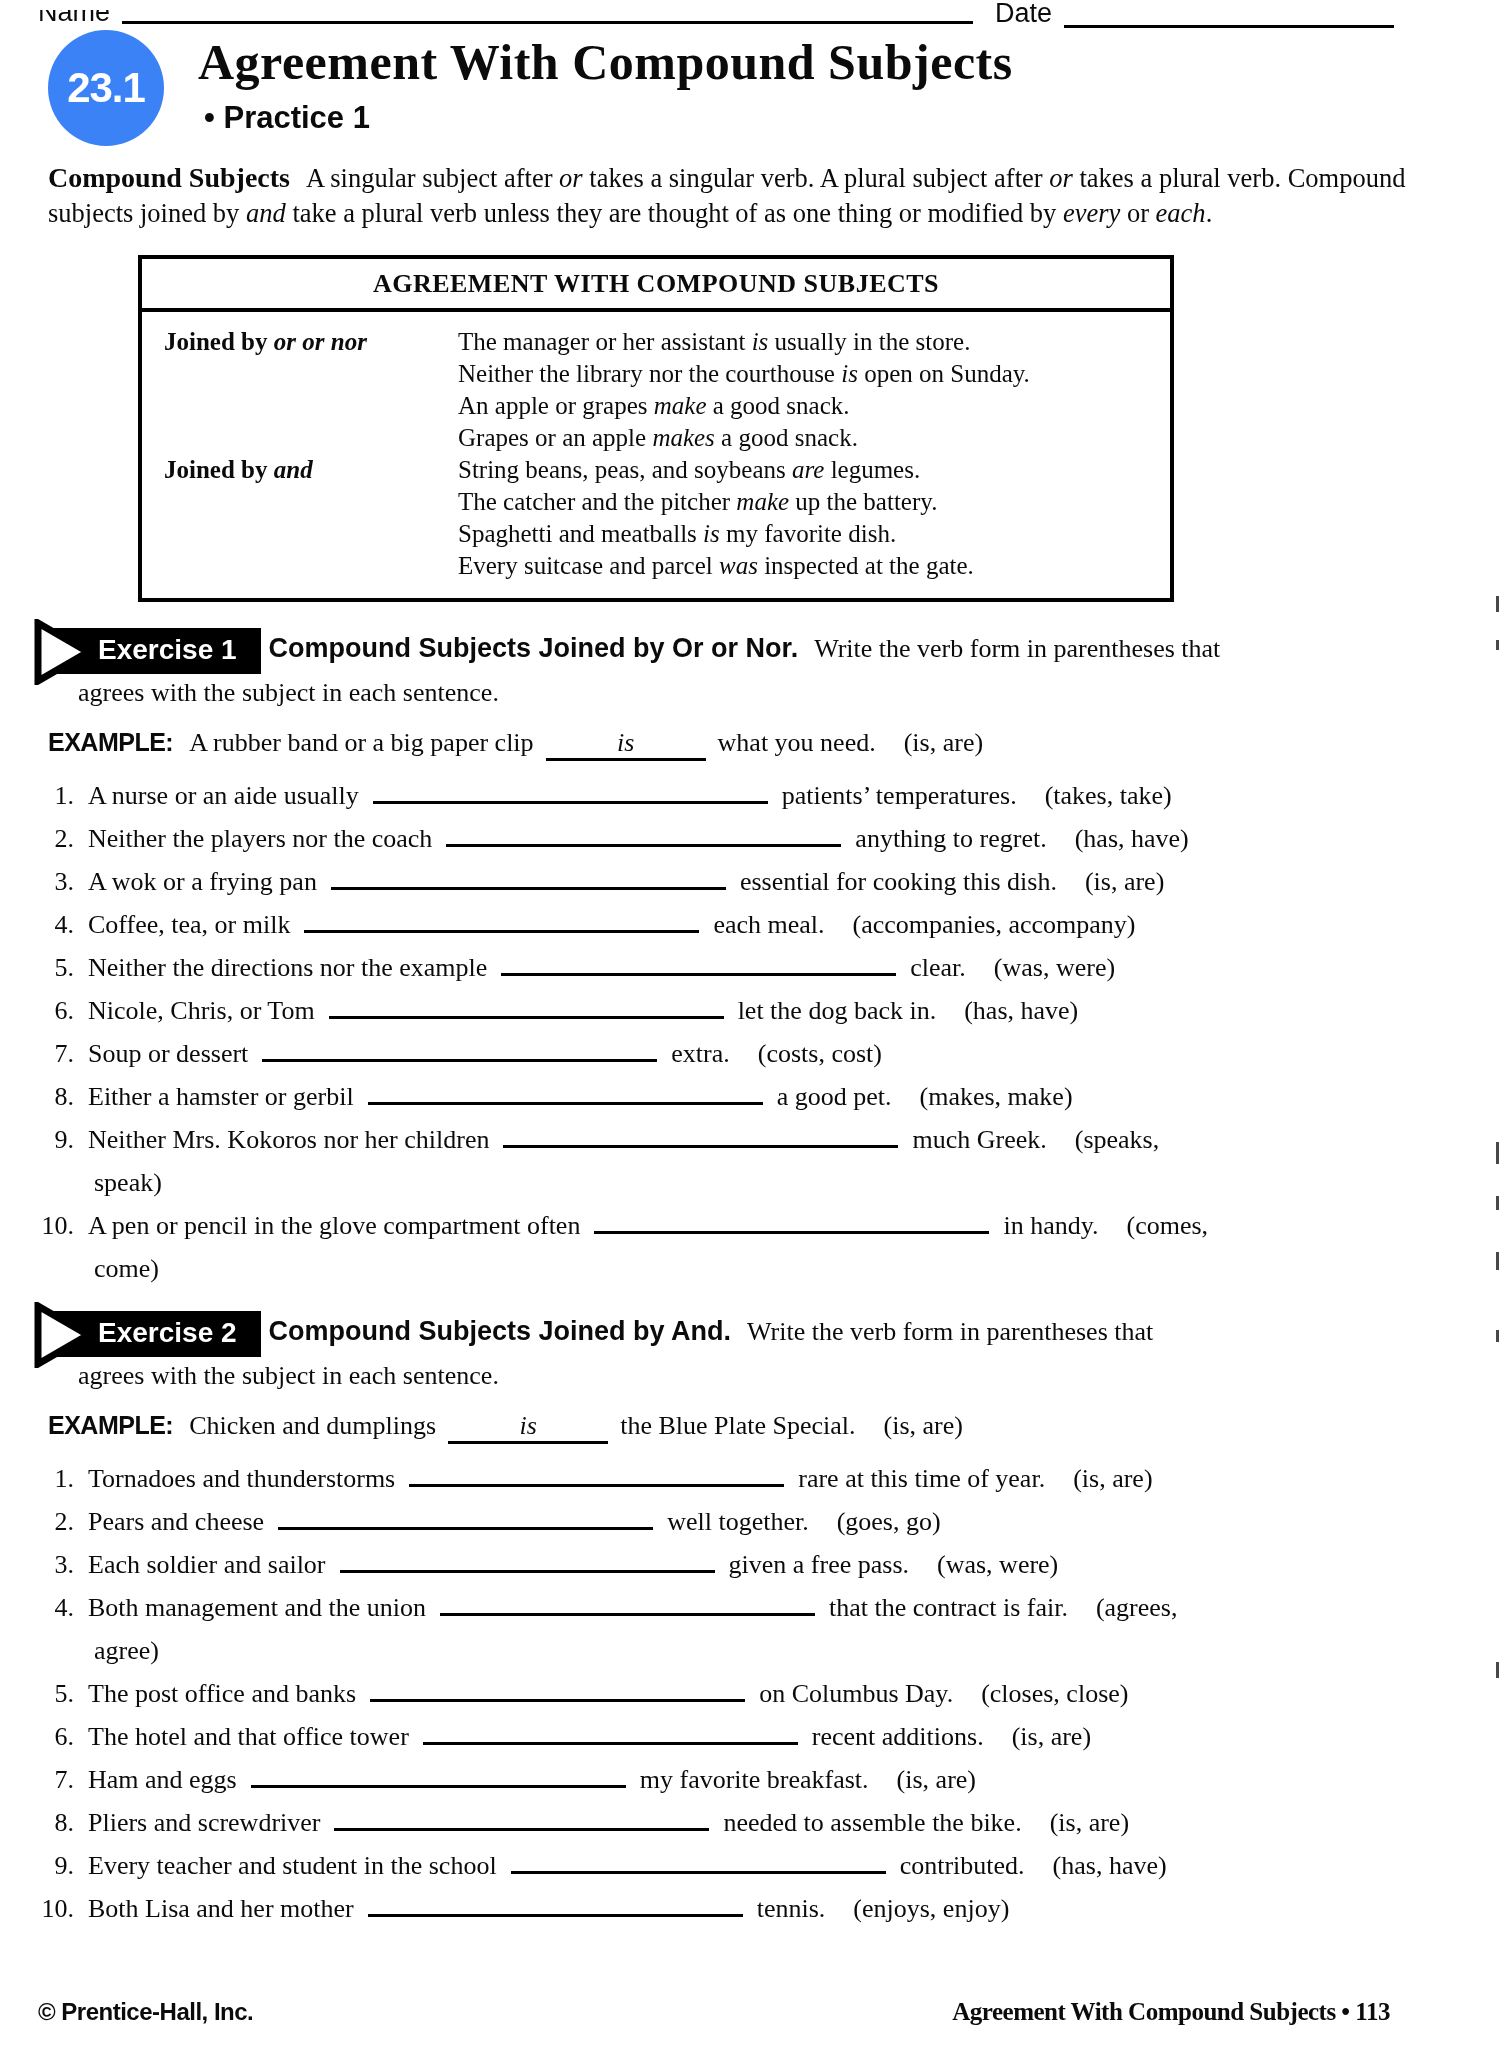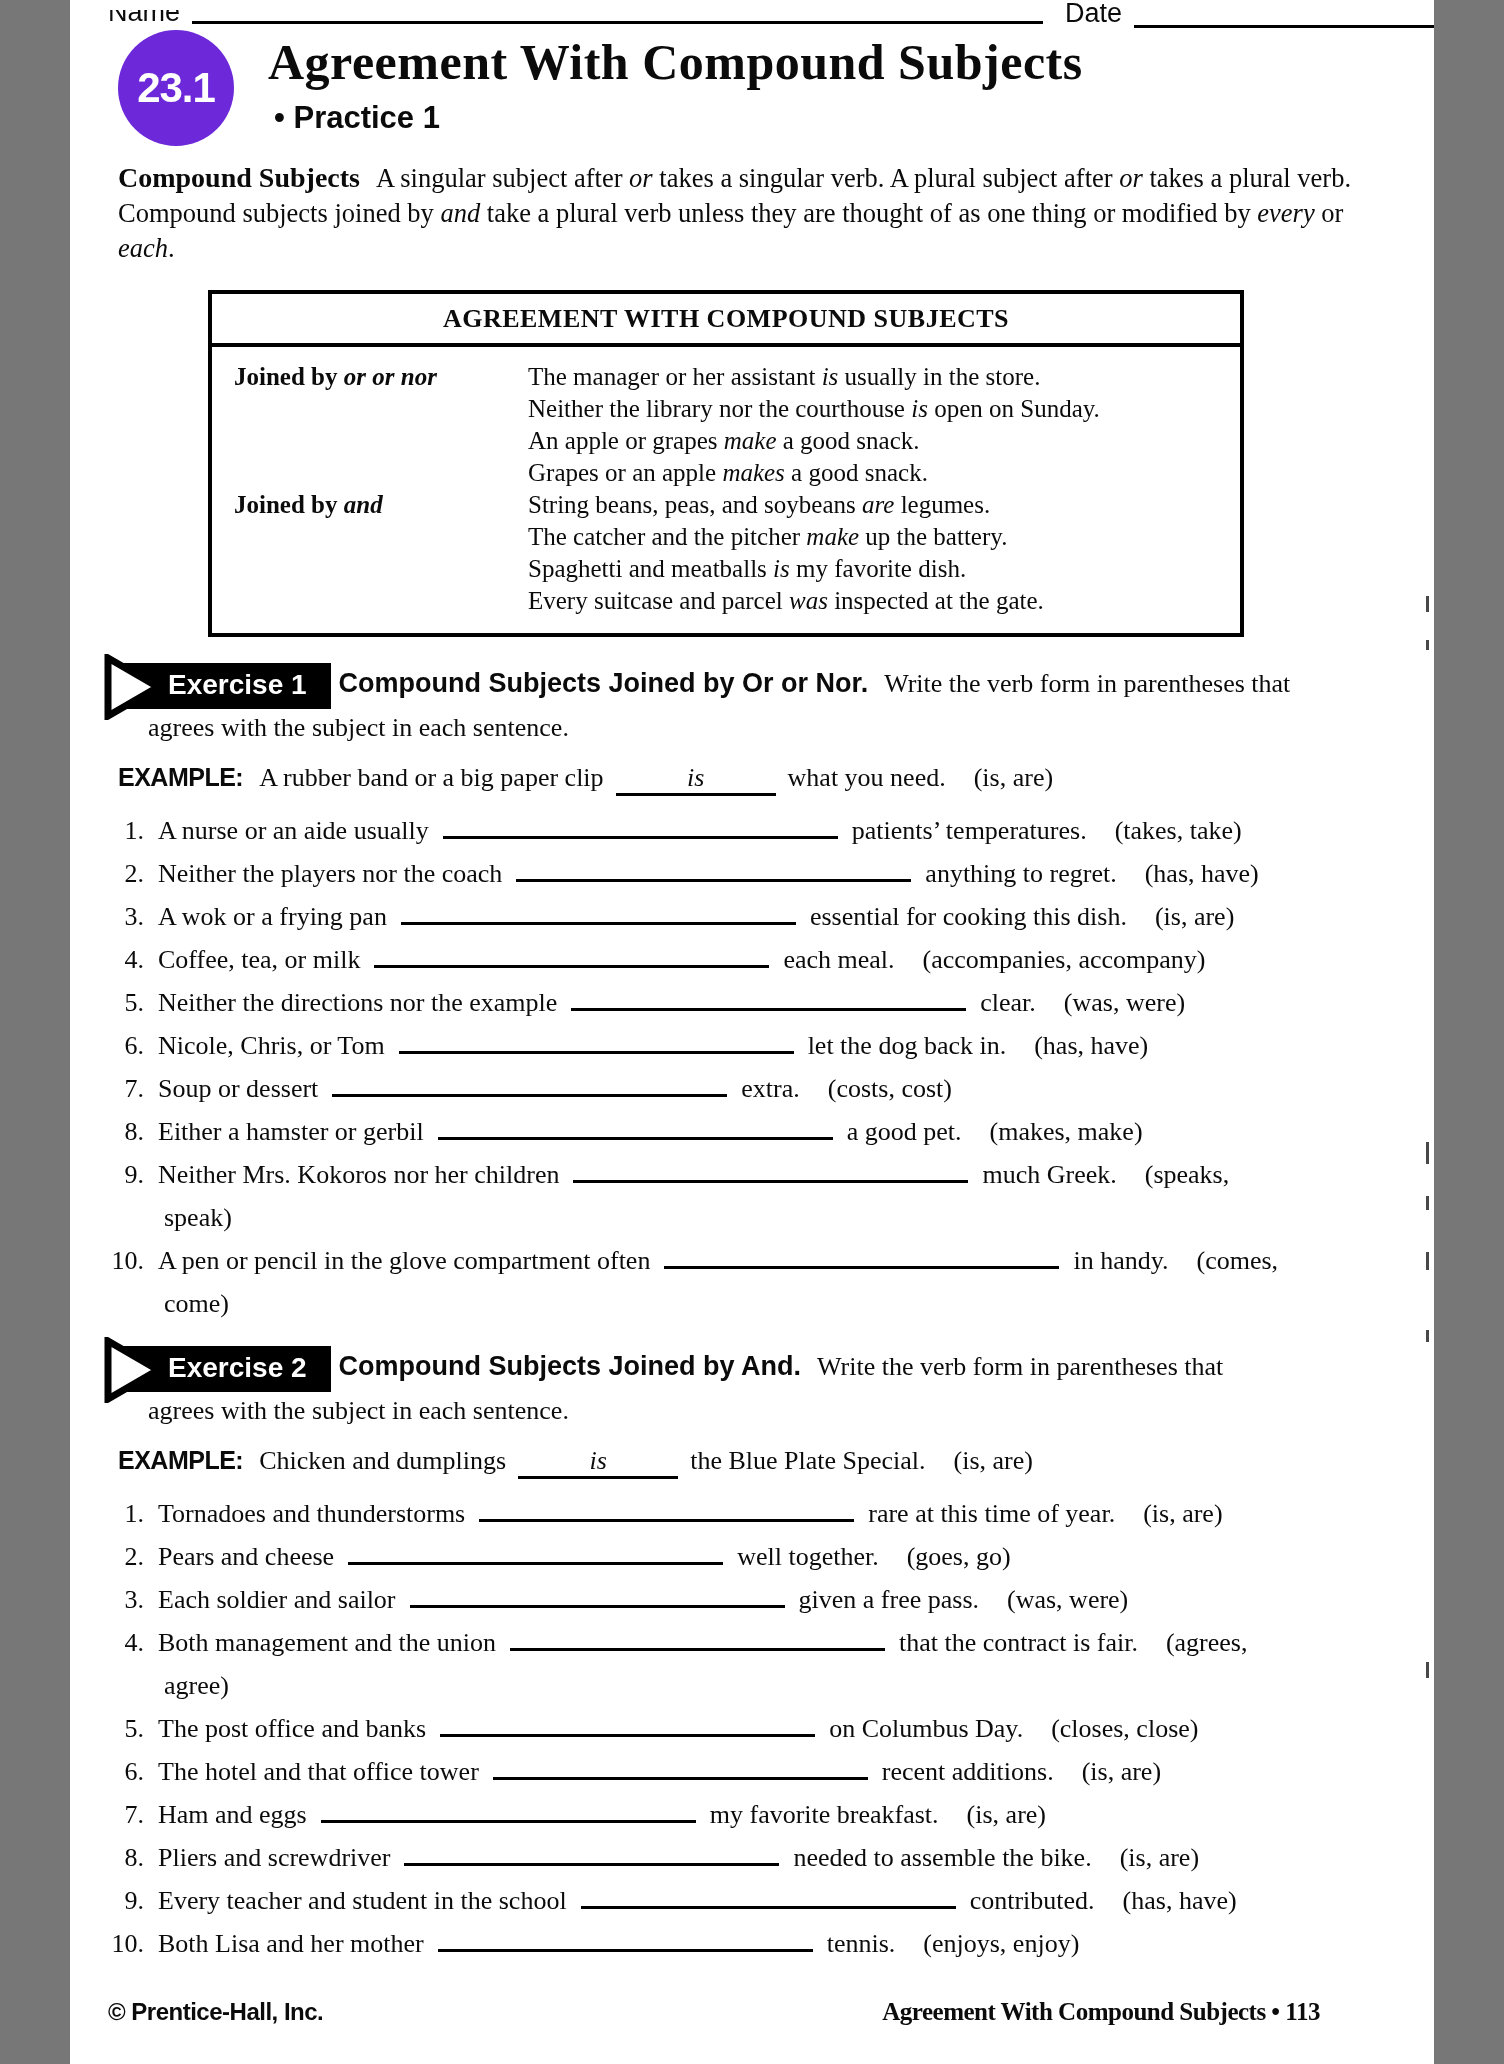--- a/index.html
+++ b/index.html
@@ -1,39 +1,39 @@
 <!DOCTYPE html>
 <html><head>
 <meta charset="utf-8">
 <style>
   html,body{margin:0;padding:0;background:#777;}
   .page{
     position:relative;
-    width:1364px;height:2064px;
+    width:1504px;height:2064px;
     background:#ffffff;
     color:#0b0b0b;
     font-family:"Liberation Serif","DejaVu Serif",serif;
     overflow:hidden;
     margin:0 auto;
   }
   
   .topline{position:absolute;top:0;left:38px;width:1356px;display:flex;align-items:flex-end;height:30px;font-family:"Liberation Sans","DejaVu Sans",sans-serif;font-size:27px;}
   .clip{height:20px;overflow:hidden;display:inline-block;}
   .clip > span{display:block;transform:translateY(-13px);}
   .nameline{flex:1;border-bottom:3px solid #000;margin:0 14px 6px 12px;}
   .dateline{width:330px;border-bottom:3px solid #000;margin:0 0 2px 12px;}
   .datewrap{height:30px;overflow:hidden;margin-left:8px;}
   .datewrap > span{display:block;transform:translateY(-2px);}
 
   
   .content{padding:30px 48px 0 48px;}
 
   .header{display:flex;align-items:flex-start;}
   .badge-circle{
-    width:116px;height:116px;border-radius:50%;background:#6d28d9;color:#fff;
+    width:116px;height:116px;border-radius:50%;background:#3b82f6;color:#fff;
     display:flex;align-items:center;justify-content:center;flex:0 0 auto;
     font-family:"Liberation Sans","DejaVu Sans",sans-serif;font-weight:bold;font-size:42px;letter-spacing:-1px;
   }
   .title-wrap{margin-left:34px;padding-top:4px;}
   .page-title{font-size:50px;font-weight:bold;letter-spacing:0.5px;line-height:56px;}
   .practice{font-family:"Liberation Sans","DejaVu Sans",sans-serif;font-weight:bold;font-size:31px;margin-top:10px;margin-left:6px;}
 
   .intro{margin-top:14px;font-size:26.5px;line-height:35px;max-width:1372px;}
   .intro-lead{font-weight:bold;font-size:28px;padding-right:16px;}
   .seg-i{font-style:italic;}

